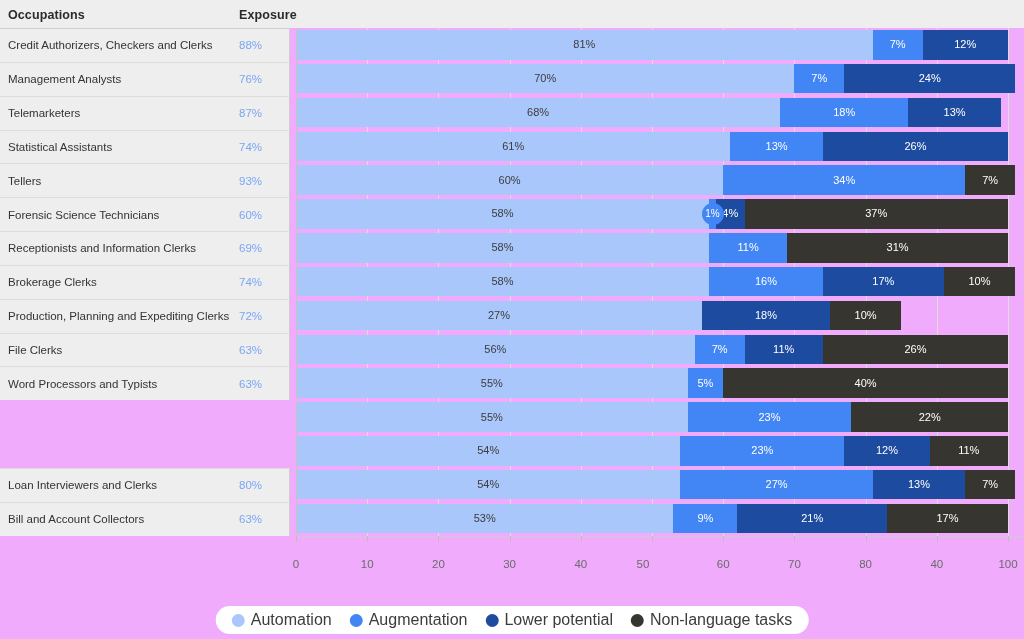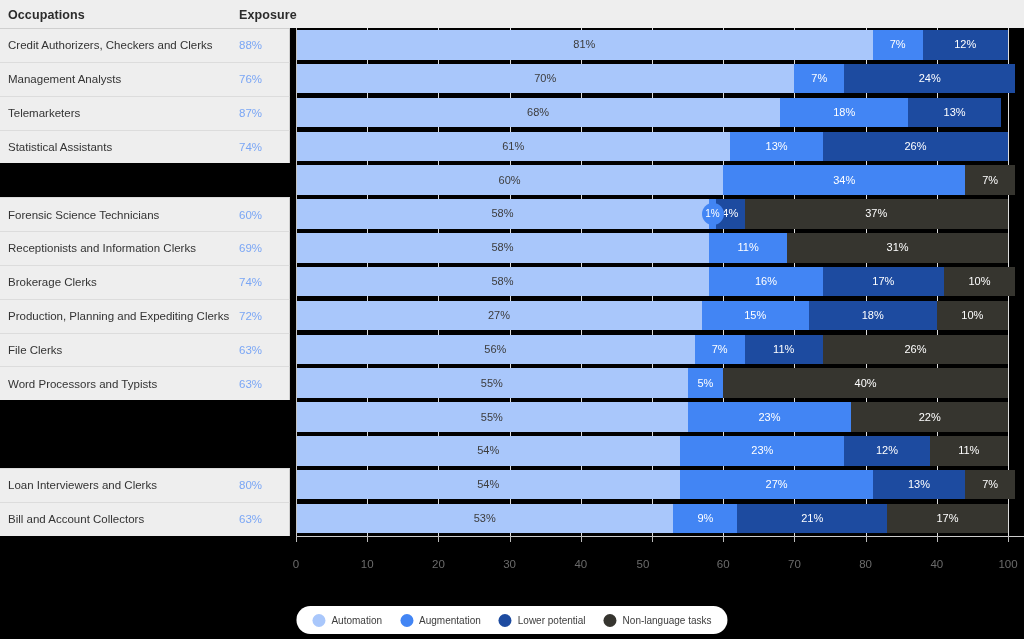--- a/index.html
+++ b/index.html
@@ -8,21 +8,21 @@
     width: 1024px; height: 639px;
     background: #eeeeee;
     font-family: "Liberation Sans", sans-serif;
     overflow: hidden;
   }
 
   #chart-root {
     position: relative;
     width: 1024px;
     height: 639px;
-    background: #000000;
+    background: #f0abfc;
   }
 
   
   .table-header {
     position: absolute;
     top: 0; left: 0;
     width: 1024px; height: 28px;
     background: #eeeeee;
   }
   .th {
@@ -197,21 +197,21 @@
     display: flex;
     align-items: center;
     gap: 6px;
   }
   .legend-swatch {
     width: 13px; height: 13px;
     border-radius: 50%;
     flex: 0 0 auto;
   }
   .legend-label {
-    font-size: 10px;
+    font-size: 16px;
     color: #3c3c3c;
     white-space: nowrap;
   }
 </style>
 </head>
 <body>
 
 <div id="chart-root">
 
   <div class="table-header">
@@ -342,20 +342,24 @@
             <div class="seg augmentation" style="width: 92.56px;">
               <span class="seg-label">13%</span>
             </div>
             <div class="seg lower" style="width: 185.12px;">
               <span class="seg-label">26%</span>
             </div>
           </div>
         </div>
       </div>
       <div class="row">
+        <div class="row-label-cell">
+          <span class="occ-name">Tellers</span>
+          <span class="exposure-val">93%</span>
+        </div>
         <div class="bar-cell">
           <div class="gridlines">
             <div class="gridline" style="left: 5px;"></div>
             <div class="gridline" style="left: 76.2px;"></div>
             <div class="gridline" style="left: 147.4px;"></div>
             <div class="gridline" style="left: 218.6px;"></div>
             <div class="gridline" style="left: 289.8px;"></div>
             <div class="gridline" style="left: 361px;"></div>
             <div class="gridline" style="left: 432.2px;"></div>
             <div class="gridline" style="left: 503.4px;"></div>
@@ -493,23 +497,20 @@
             <div class="gridline" style="left: 361px;"></div>
             <div class="gridline" style="left: 432.2px;"></div>
             <div class="gridline" style="left: 503.4px;"></div>
             <div class="gridline" style="left: 574.6px;"></div>
             <div class="gridline" style="left: 645.8px;"></div>
             <div class="gridline" style="left: 717px;"></div>
           </div>
           <div class="bar" style="left: 5px;">
             <div class="seg automation" style="width: 405.84px;">
               <span class="seg-label">27%</span>
-            </div>
-            <div class="seg augmentation" style="width: 106.8px;">
-              <span class="seg-label">15%</span>
             </div>
             <div class="seg lower" style="width: 128.16px;">
               <span class="seg-label">18%</span>
             </div>
             <div class="seg nonlang" style="width: 71.2px;">
               <span class="seg-label">10%</span>
             </div>
           </div>
         </div>
       </div>

